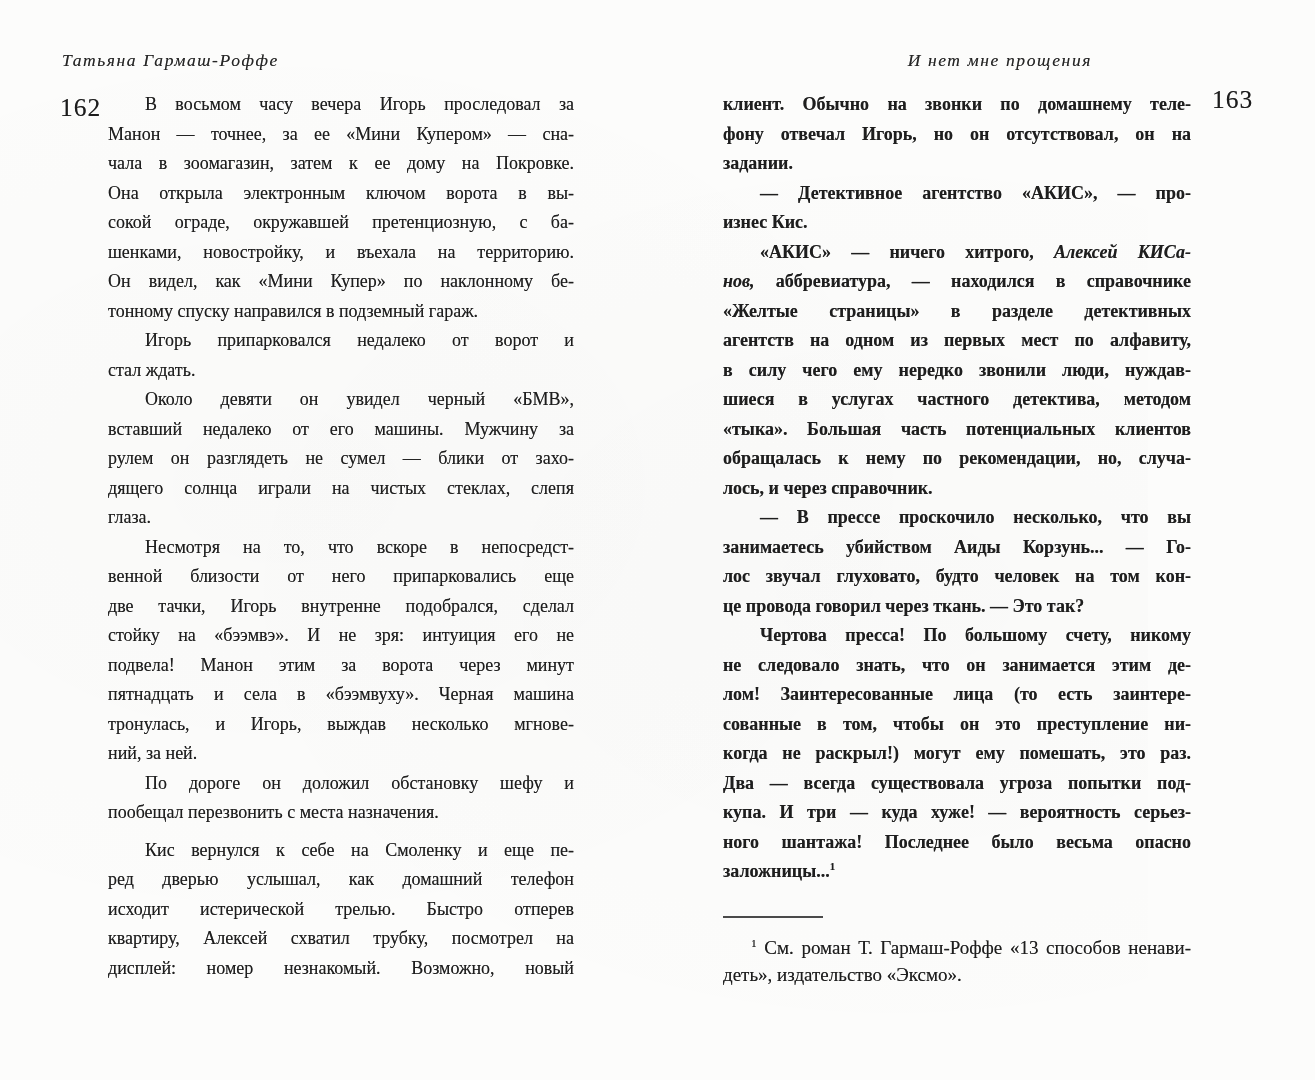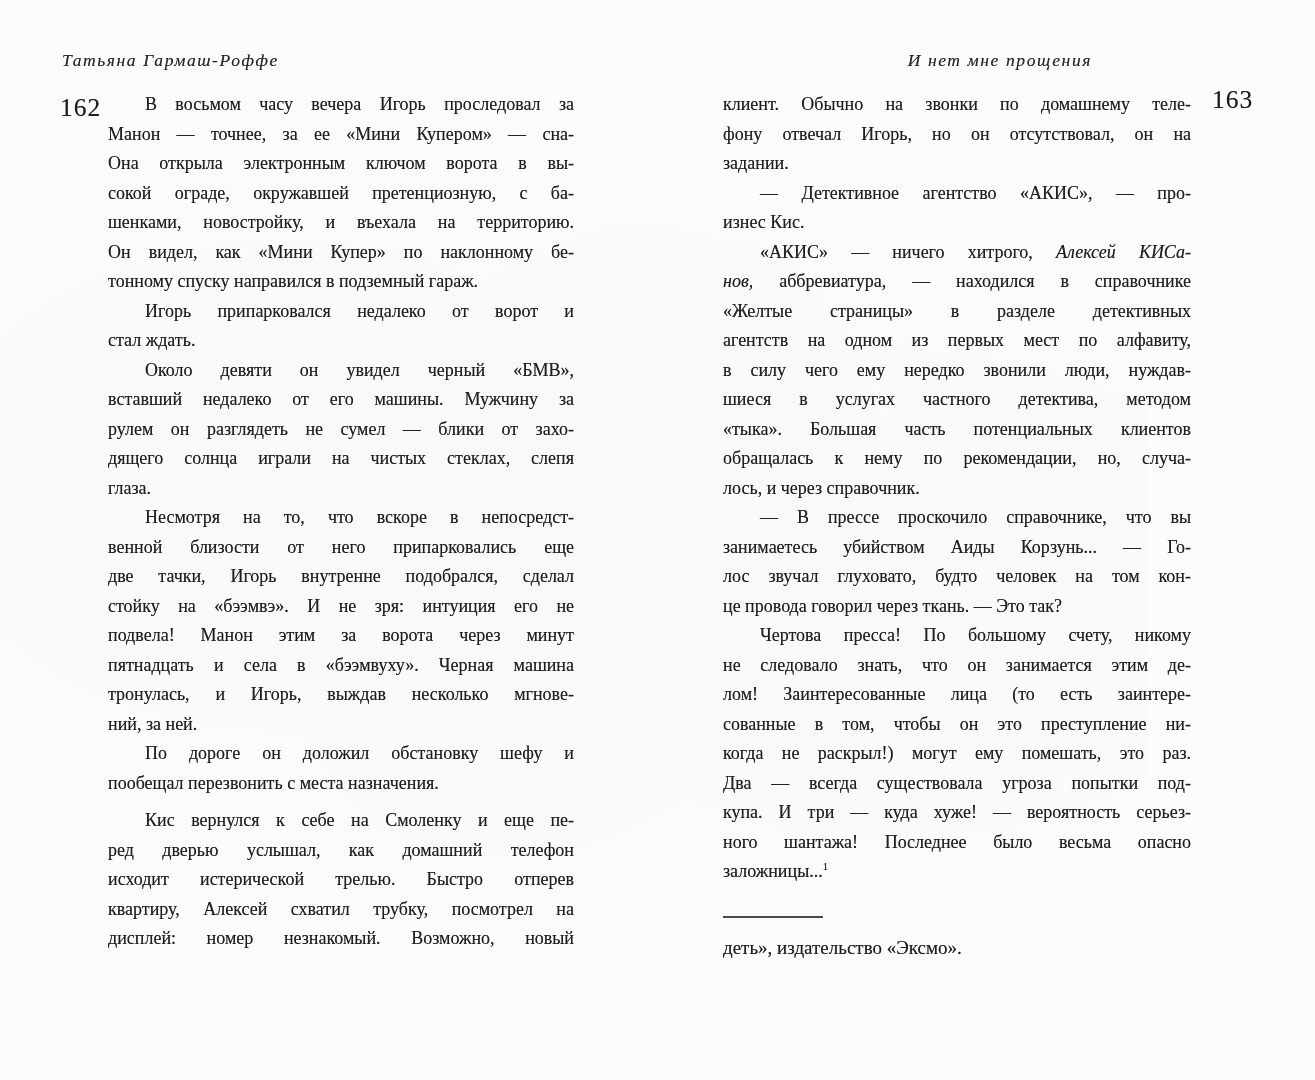--- a/index.html
+++ b/index.html
@@ -37,21 +37,21 @@
     color: #1c1c1c;
     text-shadow: 0 0 0.5px rgba(30,30,30,.5);
   }
   .num-left  { left: 60px;  top: 93px; }
   .num-right { left: 1212px; top: 85px; }
   .text-col {
     position: absolute;
     top: 90px;
   }
   .col-left  { left: 108px; width: 466px; }
-  .col-right { left: 723px; width: 468px; }
+  .col-right { left: 723px; width: 468px; font-weight: bold; }
   .para { margin: 0; }
   .para.gap { margin-top: 8px; }
   .line {
     font-size: 18px;
     line-height: 29.5px;
     text-align: left;
     white-space: normal;
     text-shadow: 0 0 0.55px rgba(25,25,25,.55);
   }
   .line.j { text-align: justify; text-align-last: justify; -moz-text-align-last: justify; }
@@ -79,20 +79,21 @@
 <div class="spread">
 
   <div class="running-header header-left">Татьяна Гармаш-Роффе</div>
 
   <div class="page-number num-left">162</div>
 
   <div class="text-col col-left">
       <div class="para">
         <div class="line j indent">В восьмом часу вечера Игорь проследовал за</div>
         <div class="line j">Манон — точнее, за ее «Мини Купером» — сна-</div>
+        <div class="line j">чала в зоомагазин, затем к ее дому на Покровке.</div>
         <div class="line j">Она открыла электронным ключом ворота в вы-</div>
         <div class="line j">сокой ограде, окружавшей претенциозную, с ба-</div>
         <div class="line j">шенками, новостройку, и въехала на территорию.</div>
         <div class="line j">Он видел, как «Мини Купер» по наклонному бе-</div>
         <div class="line">тонному спуску направился в подземный гараж.</div>
       </div>
       <div class="para">
         <div class="line j indent">Игорь припарковался недалеко от ворот и</div>
         <div class="line">стал ждать.</div>
       </div>
@@ -145,21 +146,21 @@
         <div class="line j"><span class="it">нов,</span><span> аббревиатура, — находился в справочнике</span></div>
         <div class="line j">«Желтые страницы» в разделе детективных</div>
         <div class="line j">агентств на одном из первых мест по алфавиту,</div>
         <div class="line j">в силу чего ему нередко звонили люди, нуждав-</div>
         <div class="line j">шиеся в услугах частного детектива, методом</div>
         <div class="line j">«тыка». Большая часть потенциальных клиентов</div>
         <div class="line j">обращалась к нему по рекомендации, но, случа-</div>
         <div class="line">лось, и через справочник.</div>
       </div>
       <div class="para">
-        <div class="line j indent">— В прессе проскочило справочнике, что вы</div>
+        <div class="line j indent">— В прессе проскочило несколько, что вы</div>
         <div class="line j">занимаетесь убийством Аиды Корзунь... — Го-</div>
         <div class="line j">лос звучал глуховато, будто человек на том кон-</div>
         <div class="line">це провода говорил через ткань. — Это так?</div>
       </div>
       <div class="para">
         <div class="line j indent">Чертова пресса! По большому счету, никому</div>
         <div class="line j">не следовало знать, что он занимается этим де-</div>
         <div class="line j">лом! Заинтересованные лица (то есть заинтере-</div>
         <div class="line j">сованные в том, чтобы он это преступление ни-</div>
         <div class="line j">когда не раскрыл!) могут ему помешать, это раз.</div>
@@ -167,18 +168,19 @@
         <div class="line j">купа. И три — куда хуже! — вероятность серьез-</div>
         <div class="line j">ного шантажа! Последнее было весьма опасно</div>
         <div class="line"><span>заложницы...</span><sup>1</sup></div>
       </div>
     </div>
 
   <div class="footnote-area">
     <div class="footnote-rule"></div>
     <div class="footnote">
         <div class="para">
+          <div class="line j indent"><sup>1</sup><span> См. роман Т. Гармаш-Роффе «13 способов ненави-</span></div>
           <div class="line">деть», издательство «Эксмо».</div>
         </div>
       </div>
   </div>
 
 </div>
 
 </body></html>

